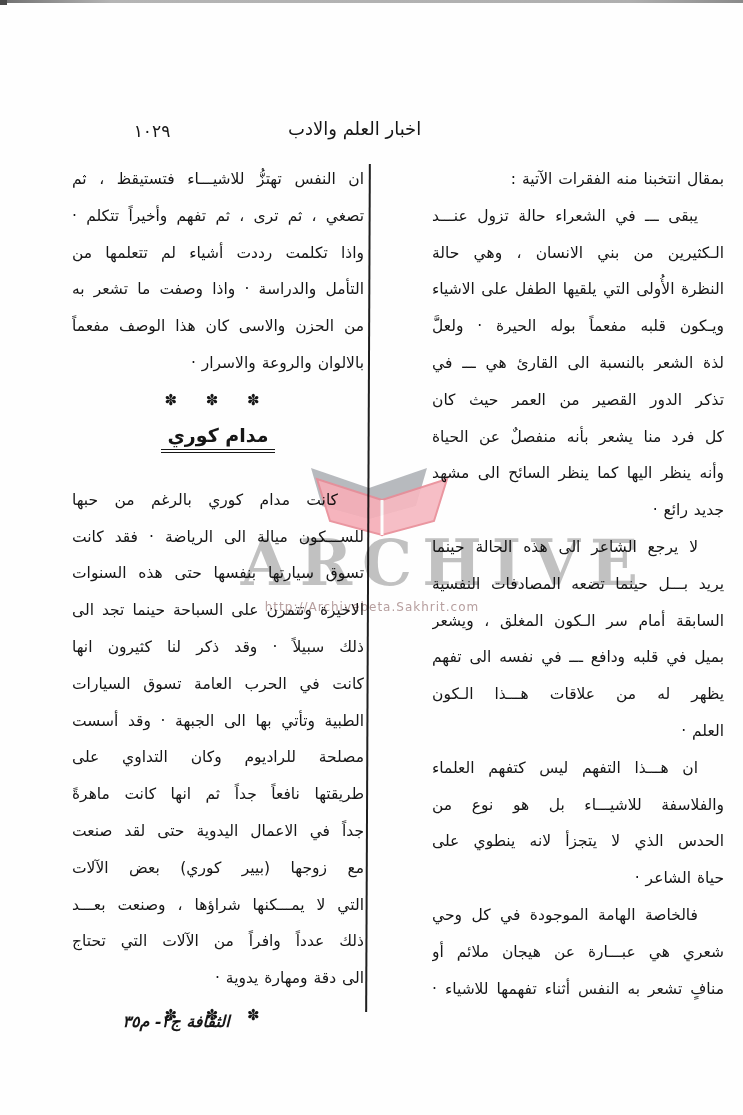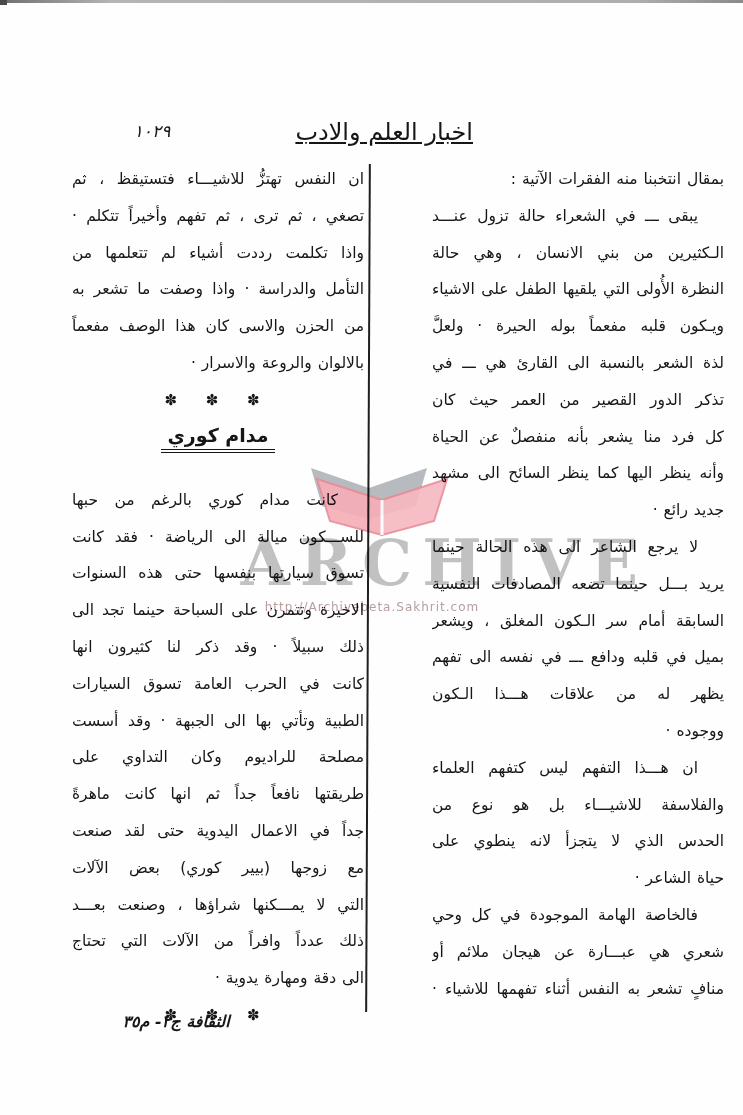--- a/index.html
+++ b/index.html
@@ -6,23 +6,23 @@
   body{
     width:743px;height:1115px;position:relative;overflow:hidden;
     background:#fefefe;color:#161616;
     font-family:"DejaVu Sans",sans-serif;
   }
   .topbar{position:absolute;left:0;top:0;width:743px;height:3px;
     background:linear-gradient(90deg,#6f6f6f,#b5b5b5 15%,#aFaFaF 85%,#8a8a8a);}
   .corner-mark{position:absolute;left:0;top:0;width:7px;height:5px;background:#4a4a4a;}
 
   .page-number{position:absolute;left:112px;top:121px;width:80px;
-    font-size:17px;letter-spacing:3px;text-align:center;font-style:italic;}
+    font-size:17px;letter-spacing:3px;text-align:center;}
   .section-title{position:absolute;left:288px;top:118px;width:185px;
-    font-size:24px;text-align:right;direction:rtl;font-weight:500;text-decoration:underline;}
+    font-size:18px;text-align:left;direction:rtl;font-weight:500;}
 
   .divider{position:absolute;left:367px;top:164px;width:2px;height:848px;
     background:#1f1f1f;transform:rotate(.25deg);}
 
   .col{position:absolute;top:161px;width:292px;direction:rtl;z-index:1;
     font-size:15.5px;}
   .col-right{left:384px;margin-left:48px;}
   .col-left{left:72px;}
   .line{height:36.8px;line-height:36.8px;overflow:hidden;
     text-align:justify;text-align-last:justify;word-spacing:1px;}
@@ -67,21 +67,21 @@
   <div class="line">لذة الشعر بالنسبة الى القارئ هي ـــ في</div>
   <div class="line">تذكر الدور القصير من العمر حيث كان</div>
   <div class="line">كل فرد منا يشعر بأنه منفصلٌ عن الحياة</div>
   <div class="line">وأنه ينظر اليها كما ينظر السائح الى مشهد</div>
   <div class="line last">جديد رائع ·</div>
   <div class="line indent">لا يرجع الشاعر الى هذه الحالة حينما</div>
   <div class="line">يريد بـــل حينما تضعه المصادفات النفسية</div>
   <div class="line">السابقة أمام سر الـكون المغلق ، ويشعر</div>
   <div class="line">بميل في قلبه ودافع ـــ في نفسه الى تفهم ما</div>
   <div class="line">يظهر له من علاقات هـــذا الـكون</div>
-  <div class="line last">ووجوده ·</div>
+  <div class="line last">العلم ·</div>
   <div class="line indent">ان هـــذا التفهم ليس كتفهم العلماء</div>
   <div class="line">والفلاسفة للاشيـــاء بل هو نوع من</div>
   <div class="line">الحدس الذي لا يتجزأ لانه ينطوي على</div>
   <div class="line last">حياة الشاعر ·</div>
   <div class="line indent">فالخاصة الهامة الموجودة في كل وحي</div>
   <div class="line">شعري هي عبـــارة عن هيجان ملائم أو</div>
   <div class="line">منافٍ تشعر به النفس أثناء تفهمها للاشياء ·</div>
 </div>
 
 <div class="col col-left">

